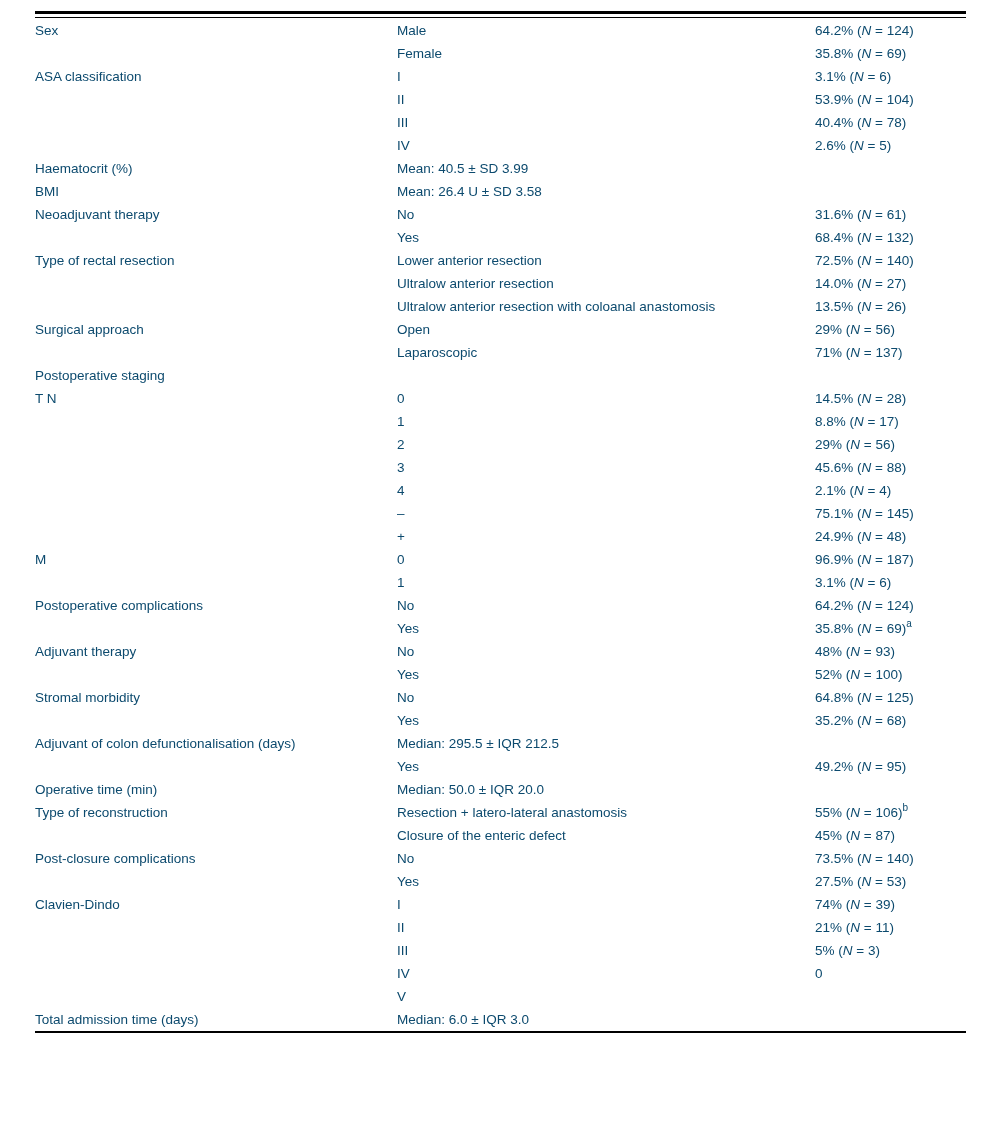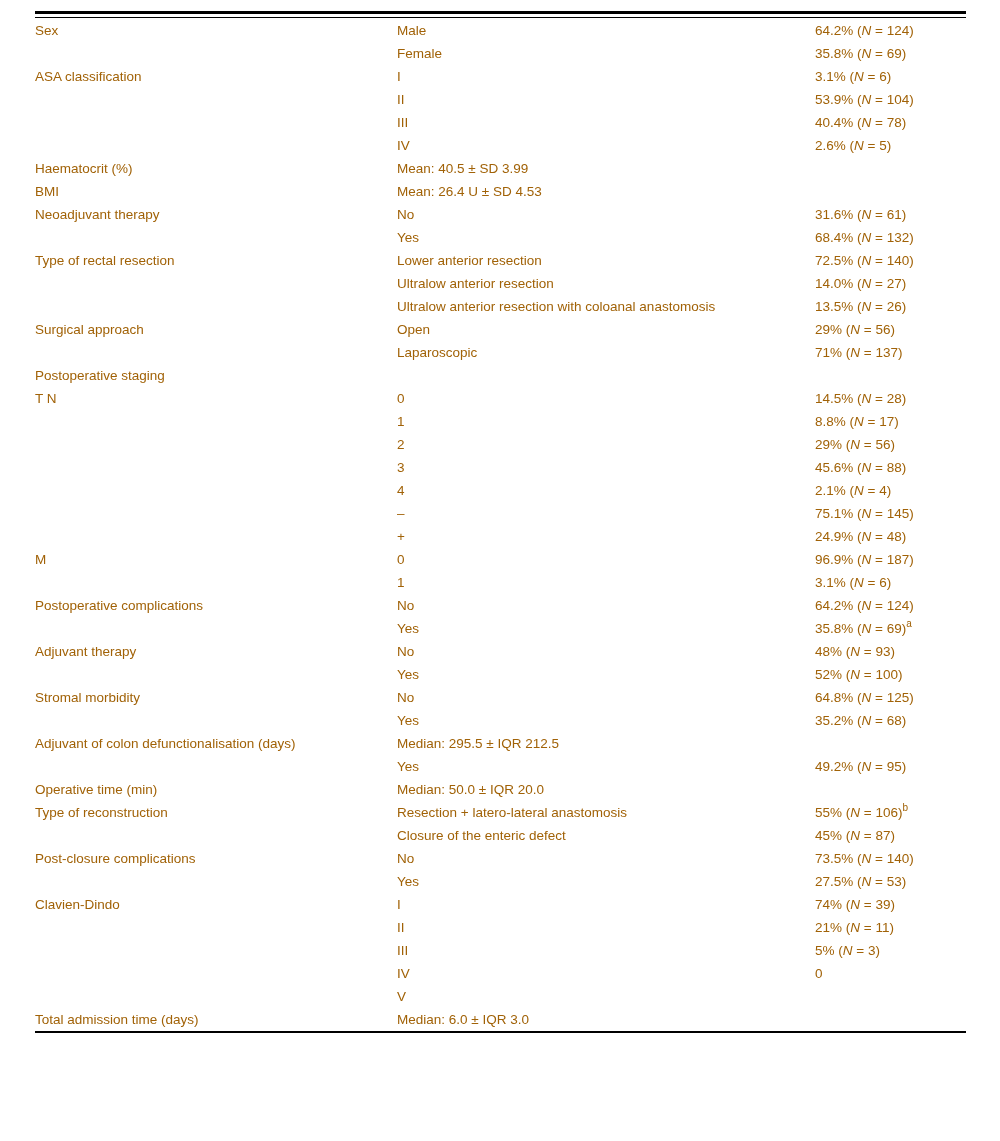--- a/index.html
+++ b/index.html
@@ -7,21 +7,21 @@
     padding: 0;
     background: #ffffff;
   }
   .page {
     position: relative;
     width: 1000px;
     height: 1141px;
     background: #ffffff;
     font-family: "Liberation Sans", "DejaVu Sans", sans-serif;
     font-size: 13.5px;
-    color: #a16207;
+    color: #0c4a6e;
     overflow: hidden;
   }
   .table-wrap {
     position: absolute;
     left: 35px;
     top: 11px;
     width: 931px;
   }
   .rule { height: 0; }
   .rule.top-thick { border-top: 3px solid #000; }
@@ -98,21 +98,21 @@
             <td class="col-category">IV</td>
             <td class="col-value">2.6% (<i>N</i> = 5)</td>
           </tr>
           <tr>
             <td class="col-label">Haematocrit (%)</td>
             <td class="col-category">Mean: 40.5 ± SD 3.99</td>
             <td class="col-value"></td>
           </tr>
           <tr>
             <td class="col-label">BMI</td>
-            <td class="col-category">Mean: 26.4 U ± SD 4.53</td>
+            <td class="col-category">Mean: 26.4 U ± SD 3.58</td>
             <td class="col-value"></td>
           </tr>
           <tr>
             <td class="col-label">Neoadjuvant therapy</td>
             <td class="col-category">No</td>
             <td class="col-value">31.6% (<i>N</i> = 61)</td>
           </tr>
           <tr>
             <td class="col-label"></td>
             <td class="col-category">Yes</td>

